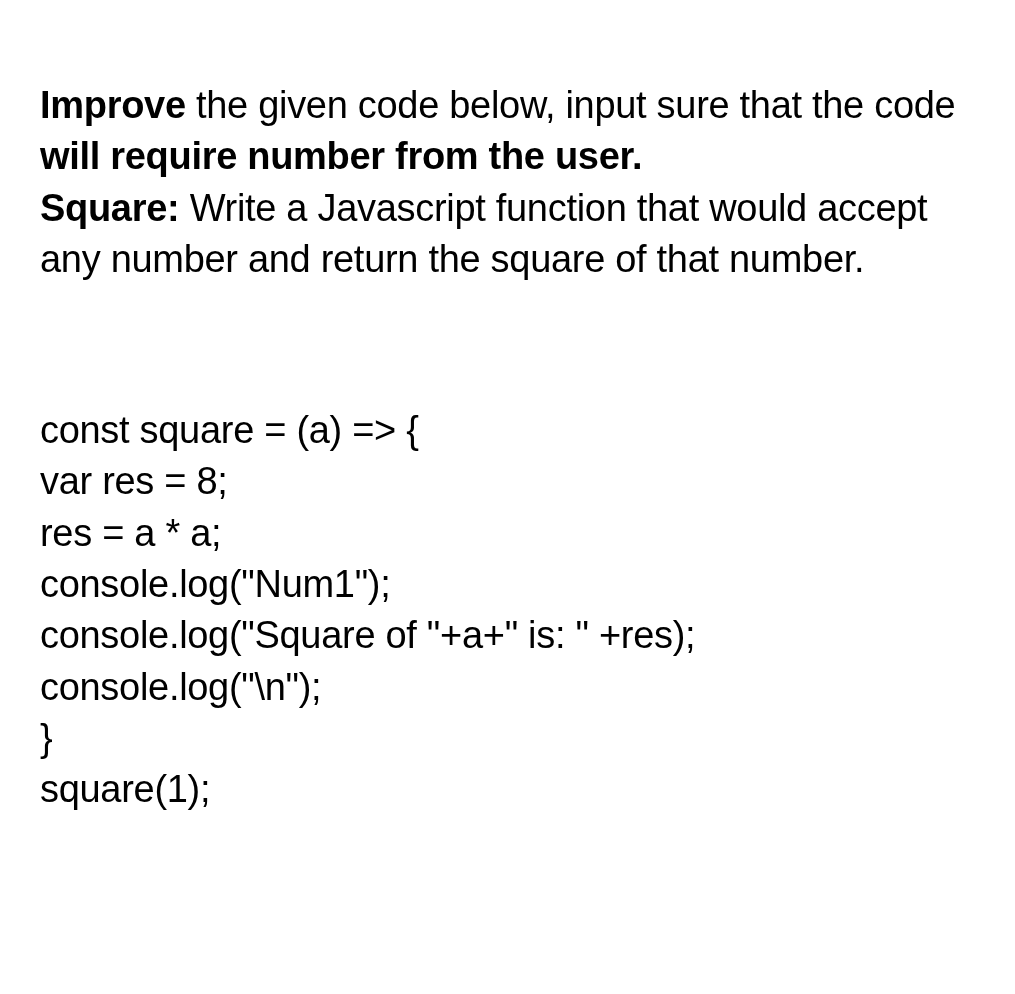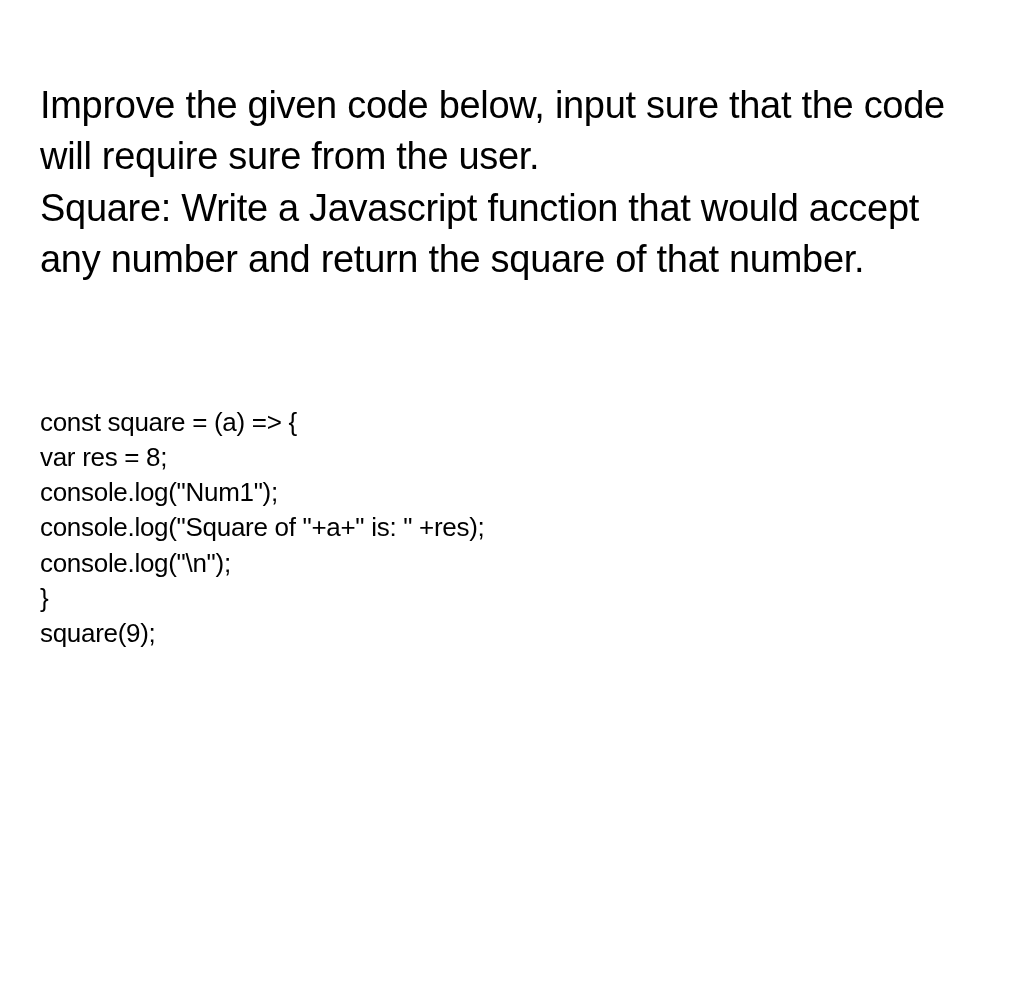--- a/index.html
+++ b/index.html
@@ -17,39 +17,40 @@
     }
     .content {
       font-size: 38px;
       line-height: 1.35;
       letter-spacing: -0.3px;
     }
     .intro-block {
       margin-bottom: 120px;
     }
     .bold {
-      font-weight: normal;
+      font-weight: bold;
     }
     .code-block {
-      font-size: 26px;
+      font-size: 38px;
       line-height: 1.35;
       letter-spacing: -0.3px;
     }
   </style>
 </head>
 <body>
 
 <div class="content">
   <div class="intro-block">
-    <span class="bold">Improve</span><span> the given code below, input sure that the code </span><span class="bold">will require sure from the user.</span><br>
+    <span class="bold">Improve</span><span> the given code below, input sure that the code </span><span class="bold">will require number from the user.</span><br>
     <span class="bold">Square:</span><span> Write a Javascript function that would accept any number and return the square of that number.</span>
   </div>
 
   <div class="code-block">
     <div>const square = (a) =&gt; {</div>
     <div>var res = 8;</div>
+    <div>res = a * a;</div>
     <div>console.log("Num1");</div>
     <div>console.log("Square of "+a+" is: " +res);</div>
     <div>console.log("\n");</div>
     <div>}</div>
-    <div>square(9);</div>
+    <div>square(1);</div>
   </div>
 </div>
 
 </body></html>

